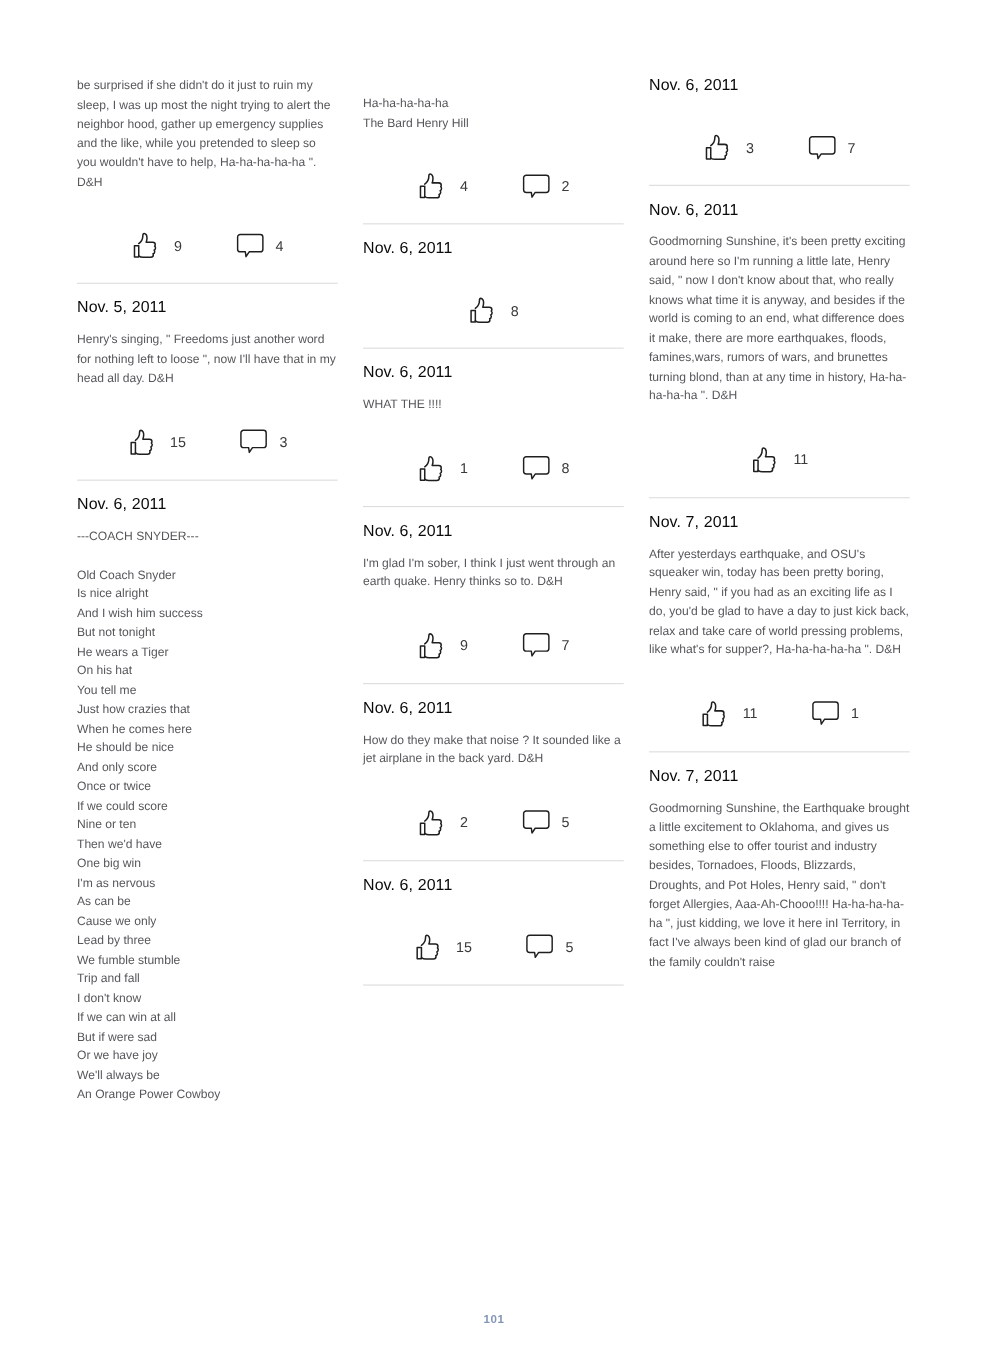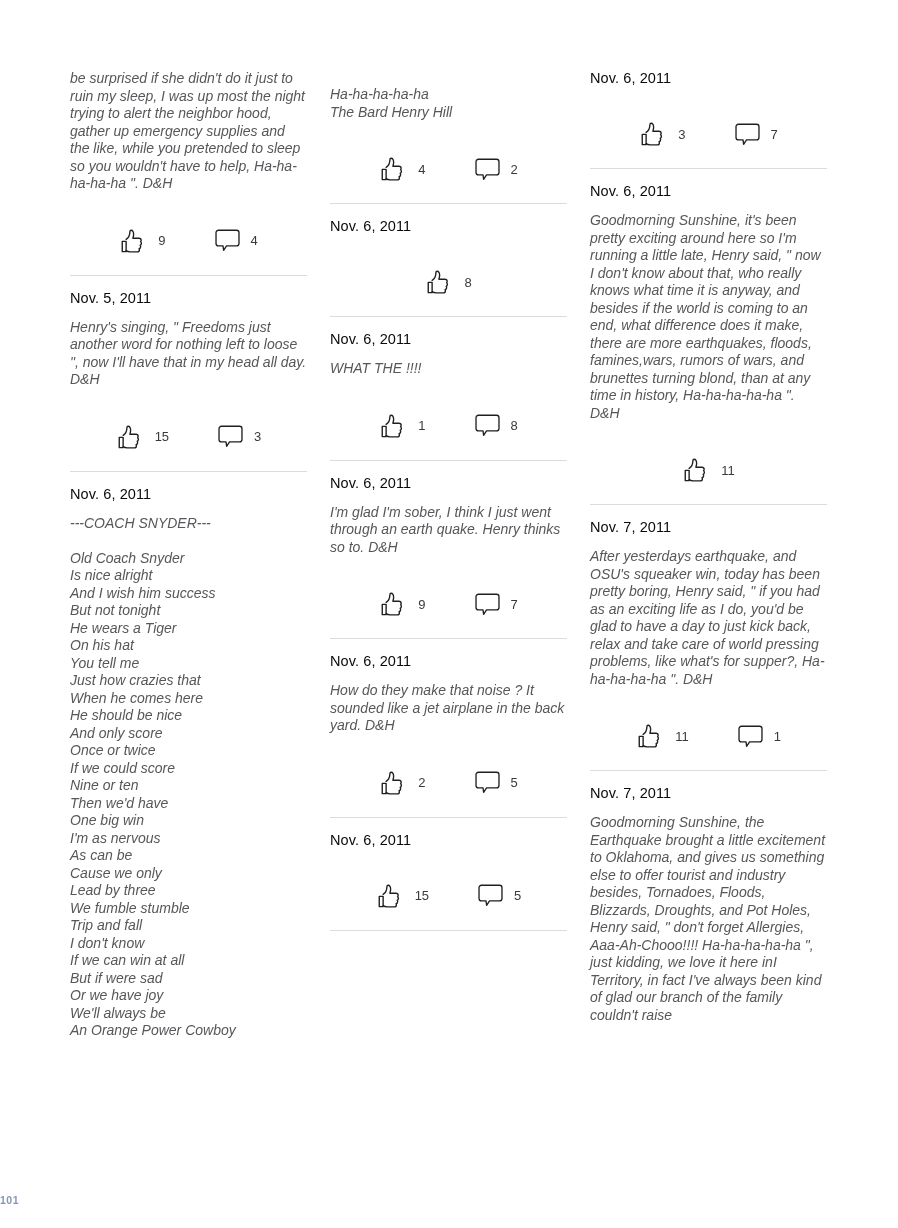--- a/index.html
+++ b/index.html
@@ -27,26 +27,25 @@
   .post { width: 100%; }
   .post-date {
     font-size: 14.5px;
     font-weight: normal;
     color: #0a0a0a;
     letter-spacing: 0.1px;
     margin-top: 14px;
   }
   .post:first-child .post-date { margin-top: 0; }
   .post-body {
-    font-size: 14px;
+    font-size: 11px;
     line-height: 17.5px;
     color: #56575a;
     white-space: pre-line;
     margin-top: 13px;
-    font-style: italic;
   }
   .post:first-child .post-body.no-date { margin-top: 0; }
   .reactions {
     display: flex;
     justify-content: center;
     align-items: center;
     gap: 47px;
     margin-top: 33px;
     margin-bottom: 19px;
   }
@@ -63,21 +62,21 @@
   .divider {
     border: none;
     border-top: 1px solid #dcdcdc;
     height: 0;
     width: 100%;
   }
   .footer {
     position: absolute;
     left: 0; right: 0;
     bottom: 22px;
-    text-align: left;
+    text-align: center;
     font-size: 10.5px;
     font-weight: bold;
     color: #8496b8;
     letter-spacing: 0.5px;
   }
 </style>
 </head>
 <body>
 
 <div class="page">

